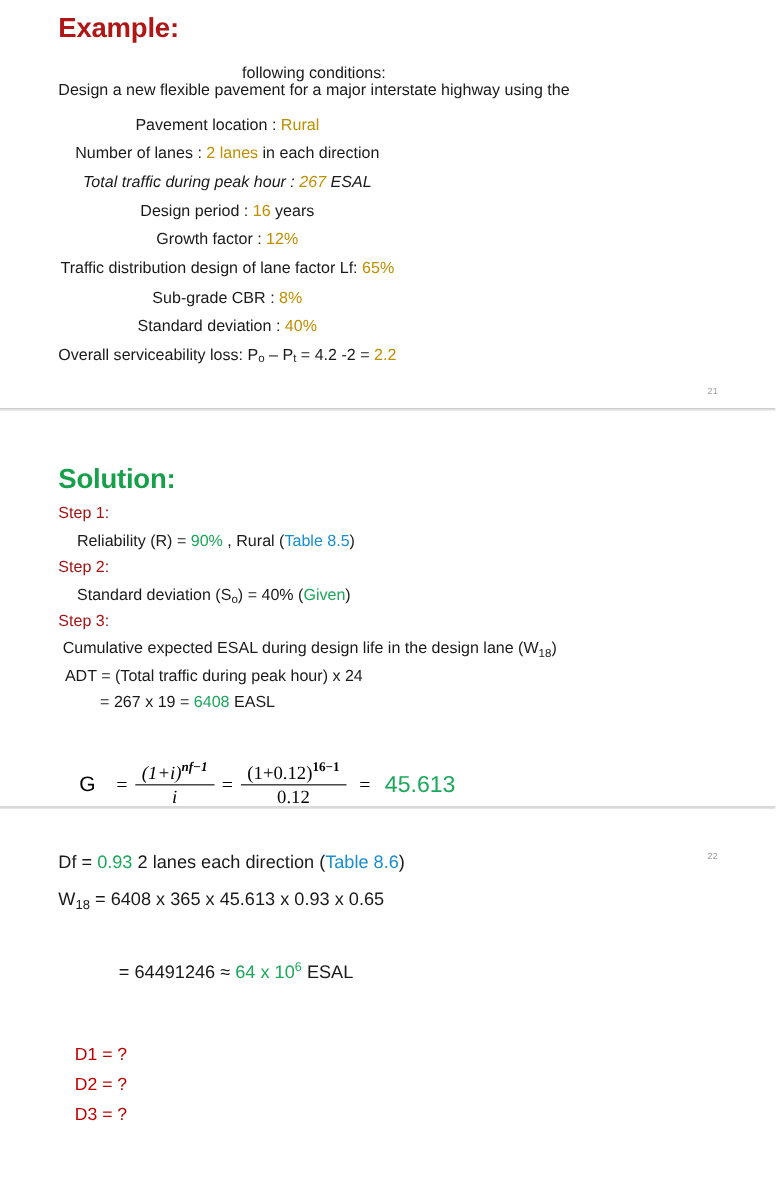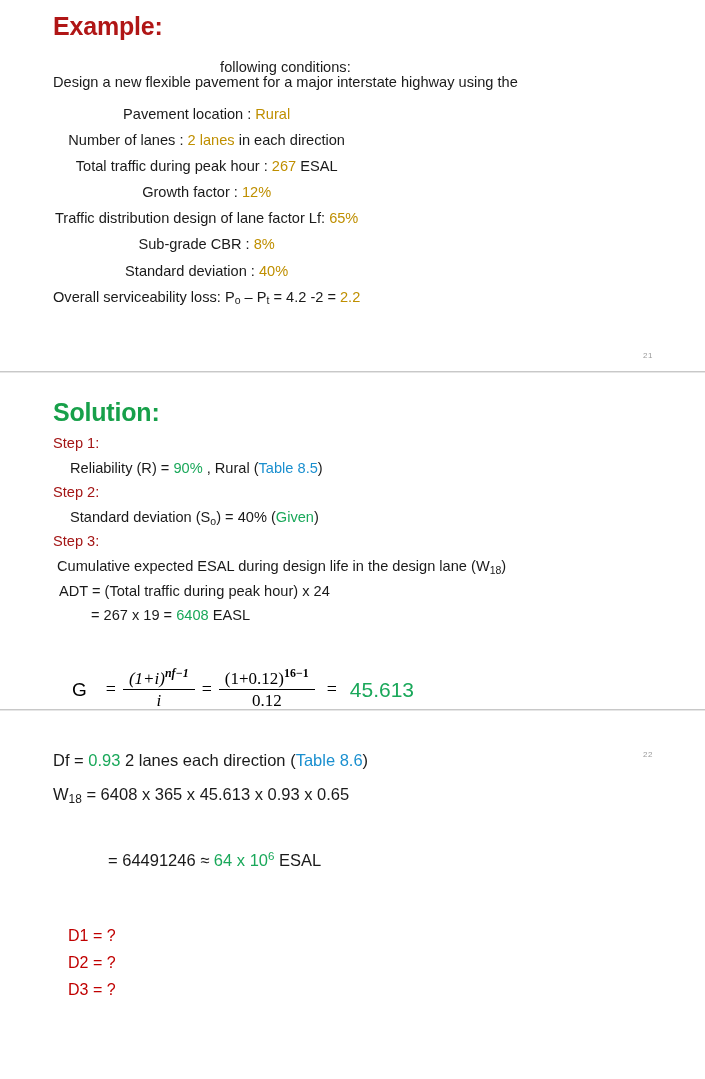--- a/index.html
+++ b/index.html
@@ -21,21 +21,21 @@
     box-sizing: border-box;
   }
   .slide-sep {
     width: 705px;
     height: 1px;
     background: #c8c8c8;
     border-bottom: 1px solid #e6e6e6;
   }
   
   #slide-1 { height: 371px; padding: 4px; text-align: center; }
-  #slide-2 { height: 336px; }
+  #slide-2 { height: 336px; margin-top: 24px; }
   #slide-3 { height: 299px; }
 
   .title {
     font-size: 25px;
     font-weight: bold;
     letter-spacing: -0.2px;
   }
   .title.red { color: #b01616; }
   .title.green { color: #17a04a; }
 
@@ -135,22 +135,25 @@
     <div class="body-line" style="margin-bottom:2px;">Design a new flexible pavement for a major interstate highway using the</div>
   </div>
 
   <div style="position:absolute;left:53px;top:107px;">
     <div class="body-line" style="margin-bottom:11.5px;">
       <span>Pavement location : </span><span class="gold">Rural</span><span></span>
     </div>
     <div class="body-line" style="margin-bottom:11.5px;">
       <span>Number of lanes    : </span><span class="gold">2 lanes</span><span> in each direction</span>
     </div>
-    <div class="body-line" style="margin-bottom:11.5px;">
+    <div class="body-line" style="margin-bottom:11.5px;font-style:italic;">
       <span>Total traffic during peak hour : </span><span class="gold">267</span><span> ESAL</span>
+    </div>
+    <div class="body-line" style="margin-bottom:11.5px;">
+      <span>Design period : </span><span class="gold">16</span><span> years</span>
     </div>
     <div class="body-line" style="margin-bottom:11.5px;">
       <span>Growth factor : </span><span class="gold">12%</span><span></span>
     </div>
     <div class="body-line" style="margin-bottom:11.5px;">
       <span>Traffic distribution design of lane factor Lf: </span><span class="gold">65%</span><span></span>
     </div>
     <div class="body-line" style="margin-bottom:11.5px;">
       <span>Sub-grade CBR  : </span><span class="gold">8%</span><span></span>
     </div>

